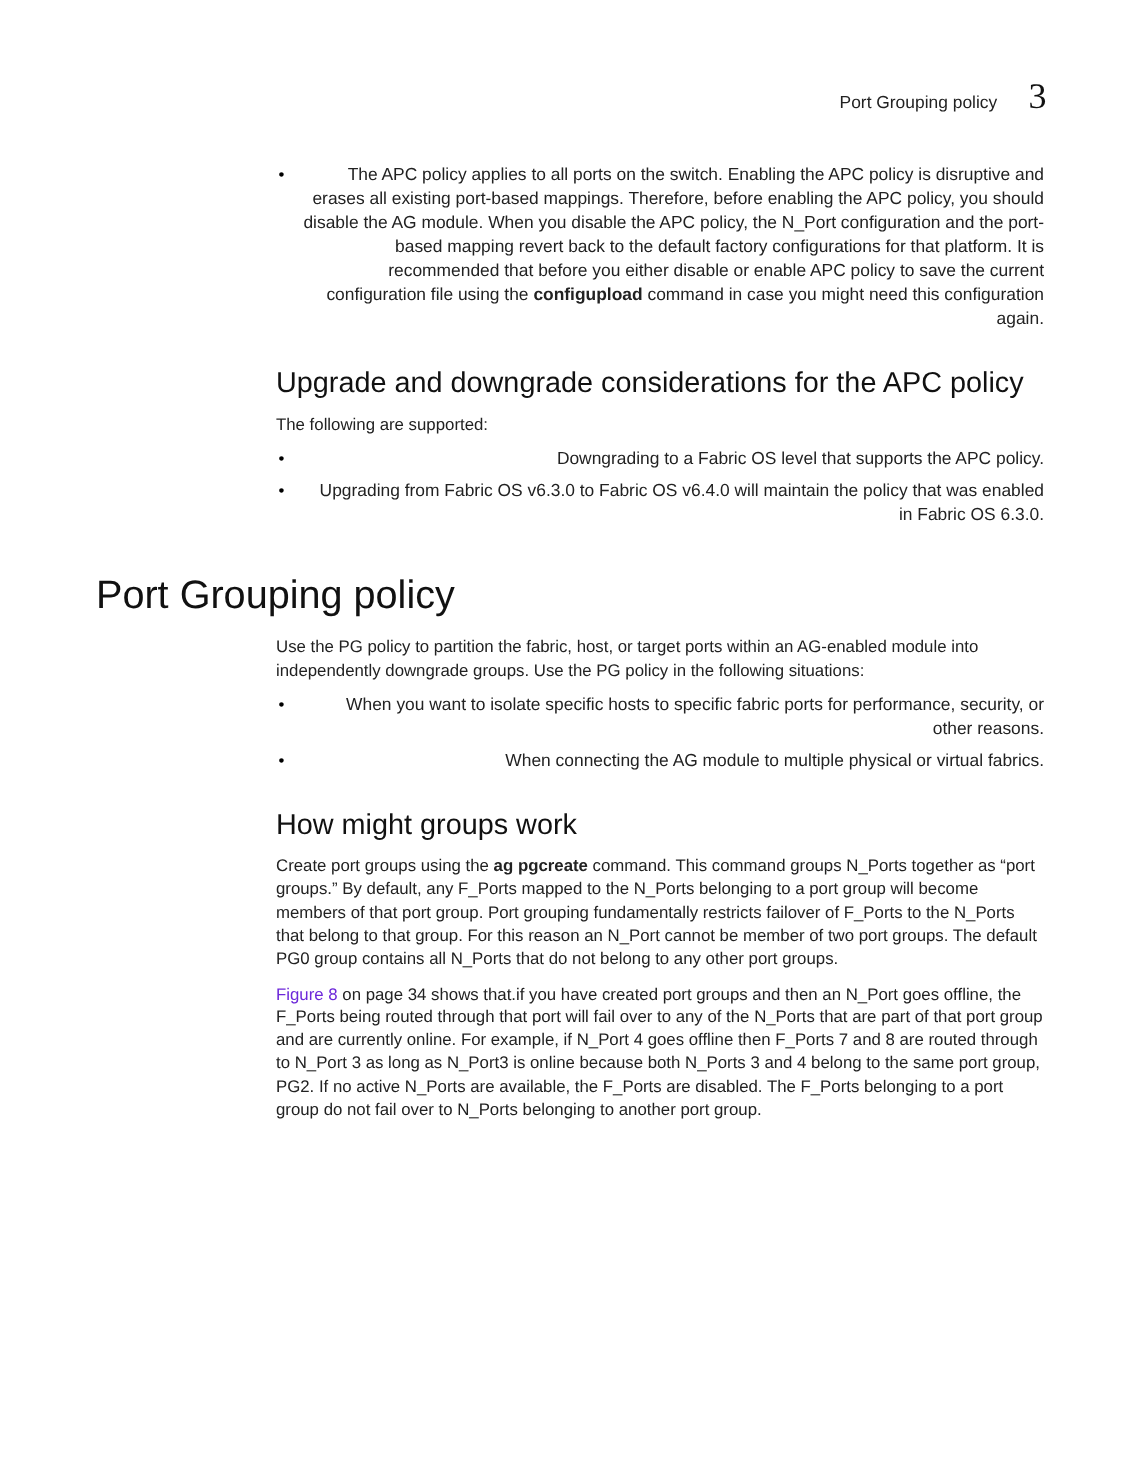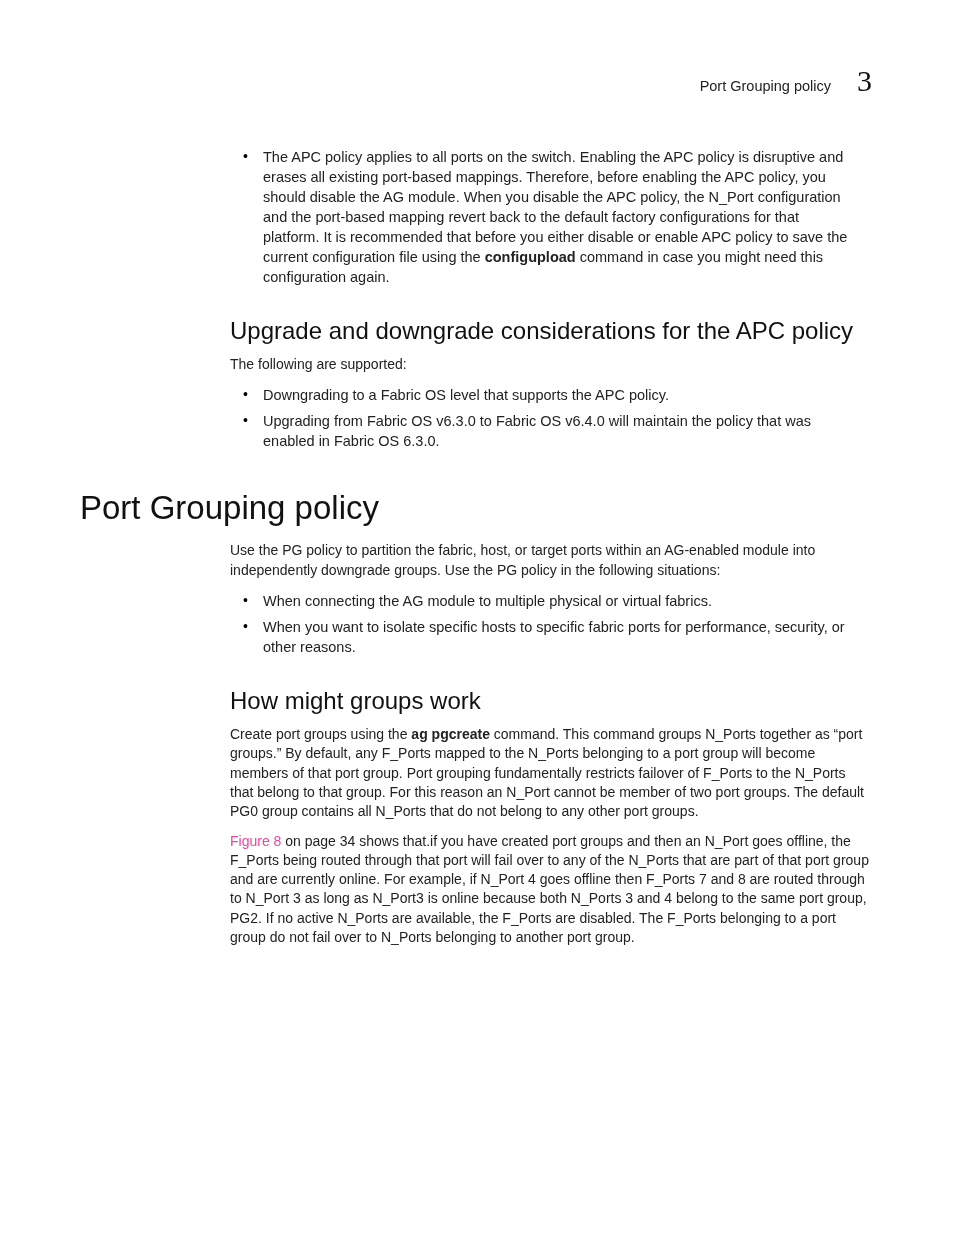--- a/index.html
+++ b/index.html
@@ -35,22 +35,23 @@
     font-weight: 400;
     color: #111;
   }
   .content {
     margin-left: 150px;
     margin-right: 4px;
     padding-top: 76px;
   }
   ul.bullets {
     list-style: none;
-    margin: 11px;
+    margin: 0;
     padding: 0;
+    text-align: right;
   }
   ul.bullets > li {
     position: relative;
     padding-left: 22px;
     font-size: 14.5px;
     line-height: 1.38;
     margin-bottom: 6px;
   }
   ul.bullets > li::before {
     content: "•";
@@ -80,21 +81,21 @@
     margin-top: 38px;
     margin-bottom: 14px;
     margin-left: -150px;
   }
   p.body {
     font-size: 14px;
     line-height: 1.38;
     margin: 0 0 10px 0;
   }
   .bold { font-weight: 700; }
-  .link { color: #ec4899; }
+  .link { color: #6d28d9; }
   .gap-top { margin-top: 8px; }
 </style>
 </head>
 <body>
 
 <div class="page">
 
   <div class="running-head">
     <span class="rh-text">Port Grouping policy</span>
     <span class="rh-num">3</span>
@@ -111,22 +112,22 @@
     <div class="h2">Upgrade and downgrade considerations for the APC policy</div>
     <p class="body">The following are supported:</p>
     <ul class="bullets">
       <li><span>Downgrading to a Fabric OS level that supports the APC policy.</span></li>
       <li><span>Upgrading from Fabric OS v6.3.0 to Fabric OS v6.4.0 will maintain the policy that was enabled in Fabric OS 6.3.0.</span></li>
     </ul>
 
     <div class="h1">Port Grouping policy</div>
     <p class="body">Use the PG policy to partition the fabric, host, or target ports within an AG-enabled module into independently downgrade groups. Use the PG policy in the following situations:</p>
     <ul class="bullets">
+      <li><span>When you want to isolate specific hosts to specific fabric ports for performance, security, or other reasons.</span></li>
       <li><span>When connecting the AG module to multiple physical or virtual fabrics.</span></li>
-      <li><span>When you want to isolate specific hosts to specific fabric ports for performance, security, or other reasons.</span></li>
     </ul>
 
     <div class="h2">How might groups work</div>
     <p class="body">
       <span>Create port groups using the </span><span class="bold">ag</span><span>     </span><span class="bold">pgcreate</span><span> command. This command groups N_Ports together as “port groups.” By default, any F_Ports mapped to the N_Ports belonging to a port group will become members of that port group. Port grouping fundamentally restricts failover of F_Ports to the N_Ports that belong to that group. For this reason an N_Port cannot be member of two port groups. The default PG0 group contains all N_Ports that do not belong to any other port groups.</span>
     </p>
     <p class="body gap-top">
       <span class="link">Figure 8</span><span> on page 34 shows that.if you have created port groups and then an N_Port goes offline, the F_Ports being routed through that port will fail over to any of the N_Ports that are part of that port group and are currently online. For example, if N_Port 4 goes offline then F_Ports 7 and 8 are routed through to N_Port 3 as long as N_Port3 is online because both N_Ports 3 and 4 belong to the same port group, PG2. If no active N_Ports are available, the F_Ports are disabled. The F_Ports belonging to a port group do not fail over to N_Ports belonging to another port group.</span>
     </p>
 

